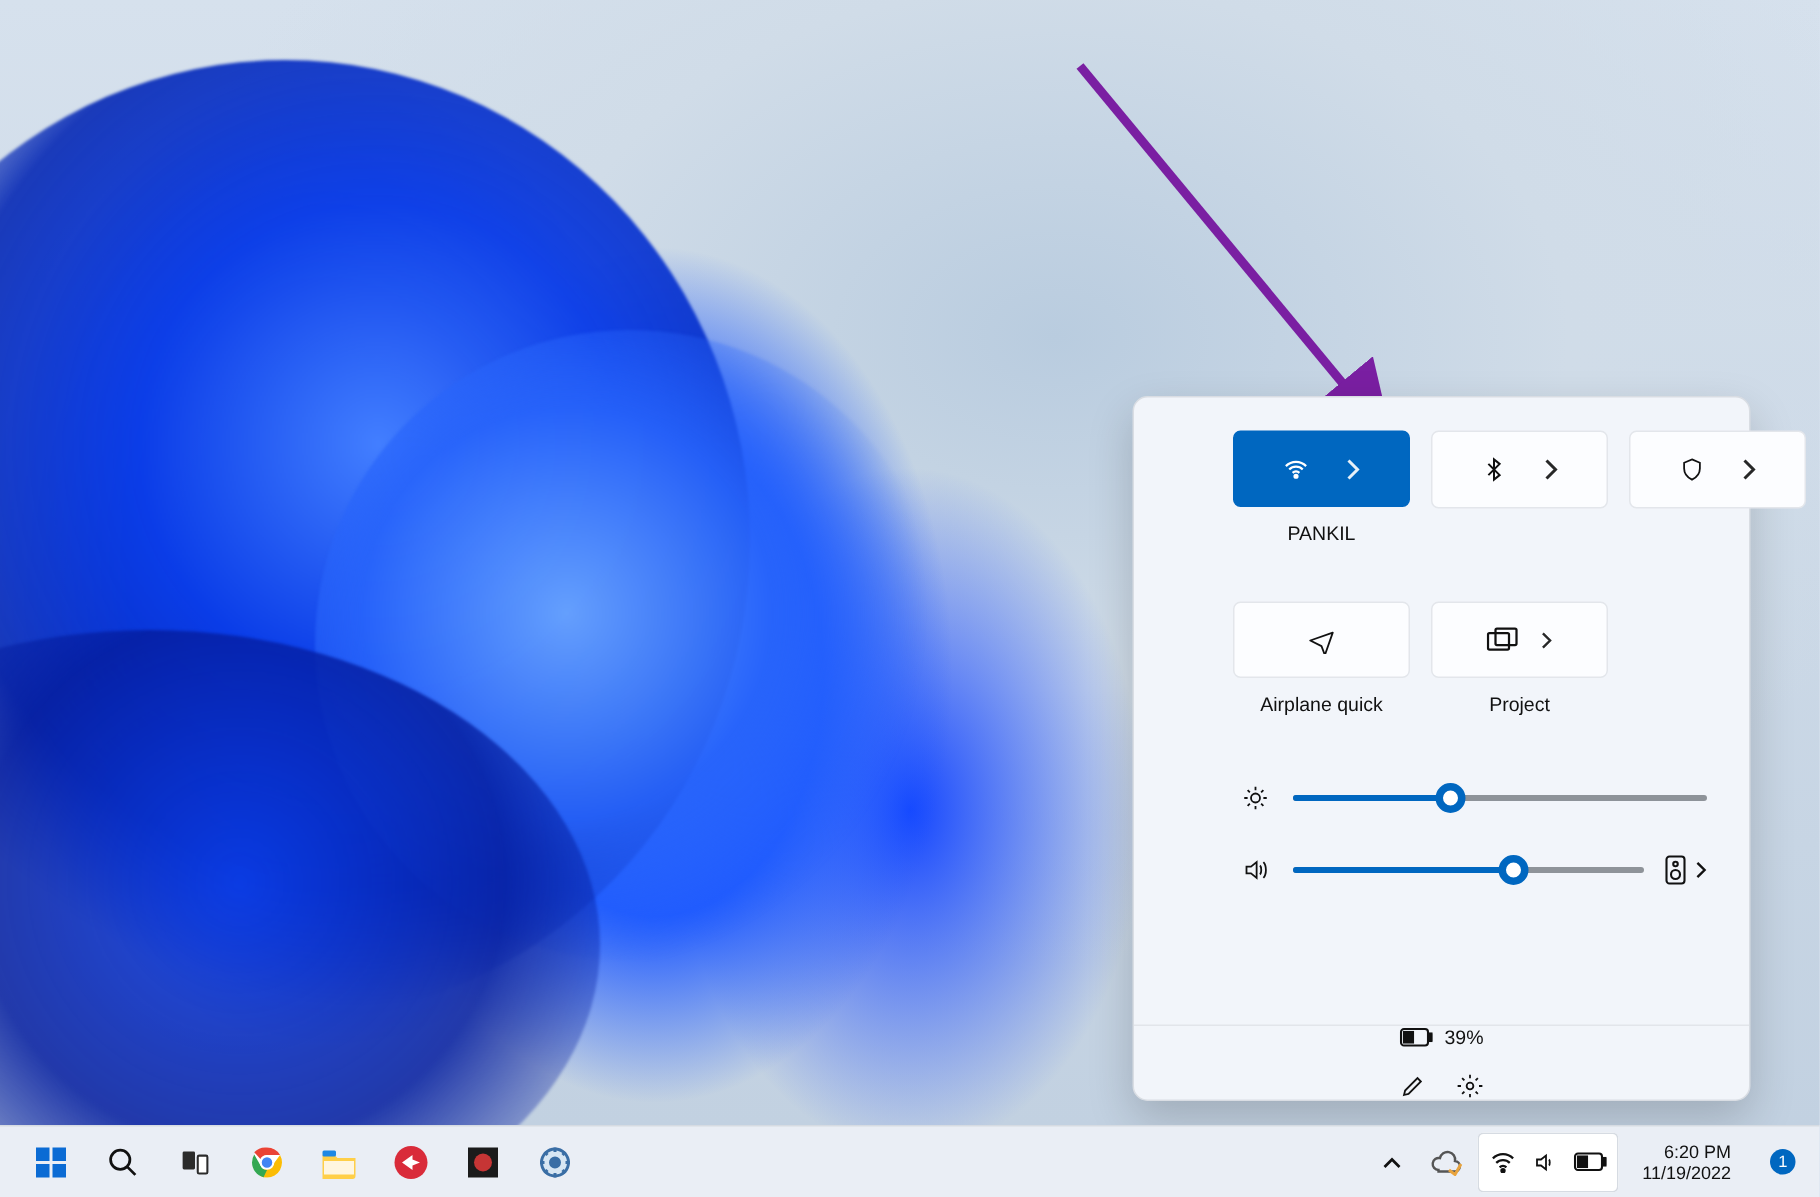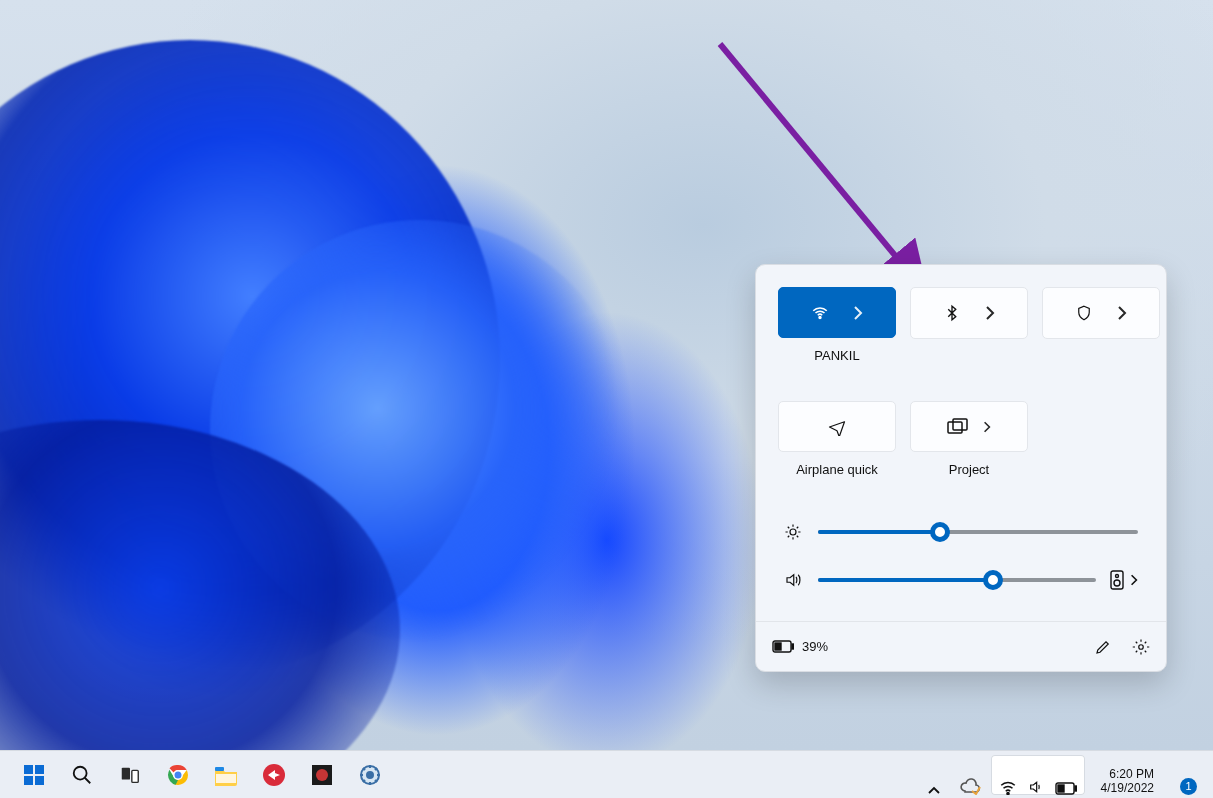--- a/index.html
+++ b/index.html
@@ -15,51 +15,51 @@
   }
   .swirl{position:absolute;border-radius:50%;filter:blur(1px);}
   .s1{left:-120px;top:40px;width:620px;height:640px;background:radial-gradient(circle at 60% 40%, rgba(70,130,255,.95) 0%, rgba(10,60,230,.95) 30%, rgba(5,40,180,.9) 55%, transparent 70%);}
   .s2{left:210px;top:220px;width:420px;height:420px;background:radial-gradient(circle at 40% 45%, rgba(110,170,255,.9) 0%, rgba(40,100,250,.9) 40%, transparent 70%);}
   .s3{left:-200px;top:420px;width:600px;height:420px;background:radial-gradient(circle at 60% 40%, rgba(10,60,230,.9) 0%, rgba(5,30,160,.85) 40%, transparent 68%);}
 
   
   .annot-arrow{position:absolute;left:692px;top:30px;pointer-events:none;}
 
   
-  .flyout{position:absolute;left:755px;top:264px;width:412px;height:408px;background:#f2f5fa;border:1px solid #d9dde3;border-radius:10px;box-shadow:0 12px 30px rgba(0,0,0,.18);}
+  .flyout{position:absolute;left:755px;top:264px;width:412px;height:470px;background:#f2f5fa;border:1px solid #d9dde3;border-radius:10px;box-shadow:0 12px 30px rgba(0,0,0,.18);padding-left:44px;}
   .tiles{display:grid;grid-template-columns:repeat(3,118px);grid-template-rows:76px 76px;column-gap:14px;row-gap:38px;padding:22px 22px 0 22px;}
   .tile-wrap{position:relative;display:flex;flex-direction:column;align-items:center;}
   .tile{width:118px;height:52px;border-radius:5px;background:#fcfdff;border:1px solid #e3e6eb;display:flex;align-items:center;justify-content:center;gap:24px;cursor:pointer;}
   .tile.active{background:#0067c0;border-color:#0067c0;color:#fff;}
   .tile .chev{font-size:13px;opacity:.9;}
   .tile-label{font-size:13px;color:#111;margin-top:10px;text-align:center;white-space:nowrap;}
 
   .sliders{padding:24px 28px 8px;}
   .row{display:flex;align-items:center;gap:14px;height:34px;margin:14px 0;}
   .row .ico{width:20px;text-align:center;color:#111;}
   .track{flex:1;position:relative;height:4px;background:#8e9399;border-radius:2px;}
   .fill{position:absolute;left:0;top:0;bottom:0;background:#0067c0;border-radius:2px;}
   .thumb{position:absolute;top:50%;width:20px;height:20px;border-radius:50%;background:#fff;border:5px solid #0067c0;transform:translate(-50%,-50%);}
   .trail{display:flex;align-items:center;gap:6px;color:#222;font-size:13px;}
 
-  .footer{position:absolute;left:0;right:0;bottom:0;height:50px;border-top:1px solid #e2e5ea;display:flex;align-items:center;justify-content:space-between;padding:0 16px;color:#111;font-size:13px;}
+  .footer{position:absolute;left:0;right:0;bottom:0;height:50px;border-top:1px solid #e2e5ea;display:flex;align-items:center;justify-content:space-between;padding:0 16px;color:#111;font-size:13px;flex-direction:column;}
   .footer .l{display:flex;align-items:center;gap:8px;}
   .footer .r{display:flex;align-items:center;gap:20px;}
 
   
   .ctx{position:absolute;left:188px;top:72px;width:180px;background:#fcfdfe;border:1px solid #d6d9de;border-radius:8px;box-shadow:0 10px 24px rgba(0,0,0,.22);padding:4px;z-index:5;}
   .ctx-item{padding:8px 10px;font-size:14.5px;color:#111;cursor:pointer;border-radius:4px;white-space:nowrap;}
   .ctx-item.hl{outline:4px solid #7a1fa2;outline-offset:-2px;background:#f4f4f5;}
 
   
   .taskbar{position:absolute;left:0;right:0;bottom:0;height:48px;background:#eaeef5;border-top:1px solid #d6dbe2;display:flex;align-items:center;}
   .tb-left{display:flex;align-items:center;gap:8px;margin-left:14px;}
   .tb-btn{width:40px;height:40px;display:flex;align-items:center;justify-content:center;border-radius:4px;cursor:pointer;}
   .tb-right{margin-left:auto;display:flex;align-items:center;gap:2px;margin-right:12px;}
-  .tray{height:40px;display:flex;align-items:flex-end;justify-content:center;padding:0 8px;border-radius:4px;cursor:pointer;}
+  .tray{height:40px;display:flex;align-items:center;justify-content:center;padding:0 8px;border-radius:4px;cursor:pointer;}
   .tray.active{background:#fff;box-shadow:0 0 0 1px #d6dbe2 inset;}
   .clock{font-size:12px;color:#111;text-align:right;line-height:14px;padding:0 6px;}
   .notif-dot{width:17px;height:17px;border-radius:50%;background:#0067c0;color:#fff;font-size:11px;display:flex;align-items:center;justify-content:center;margin-left:6px;}
 
   
   svg{display:block;}
   .ic{width:18px;height:18px;}
 </style>
 </head>
 <body>
@@ -324,20 +324,20 @@
           <svg width="22" height="13" viewBox="0 0 22 13" fill="none" stroke="#111" stroke-width="1.4">
             <rect x="1" y="1" width="18" height="11" rx="2"></rect>
             <rect x="20" y="4" width="2" height="5" fill="#111"></rect>
             <rect x="3" y="3" width="6" height="7" fill="#111"></rect>
           </svg>
         </span>
     </div>
     <div class="tray">
       <div class="clock">
         <div>6:20 PM</div>
-        <div>4/19/2022</div>
+        <div>11/19/2022</div>
       </div>
     </div>
     <div class="tray" style="padding:0 4px;">
       <div class="notif-dot">1</div>
     </div>
   </div>
 </div>
 
 </body></html>

